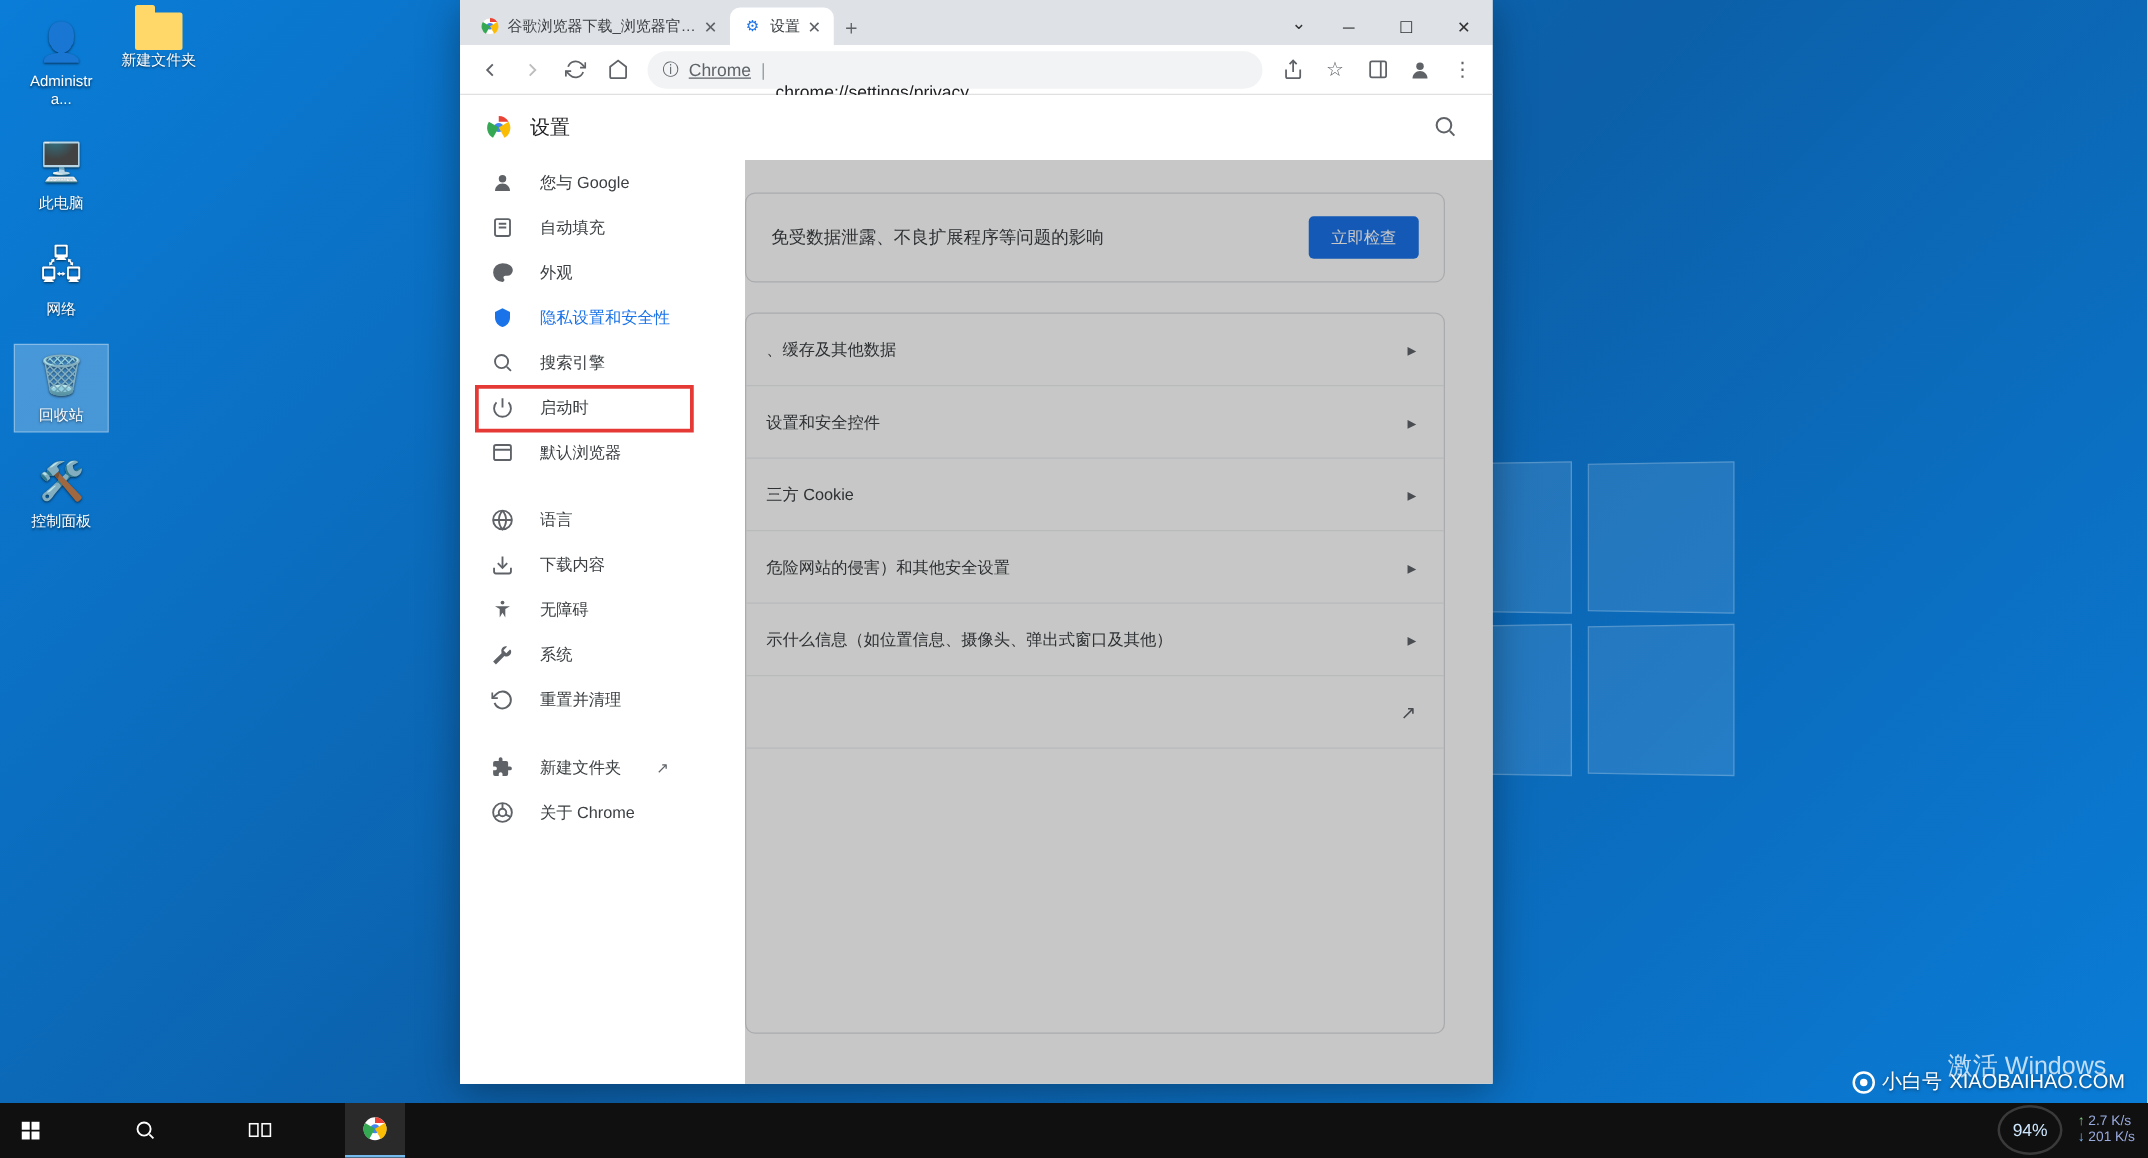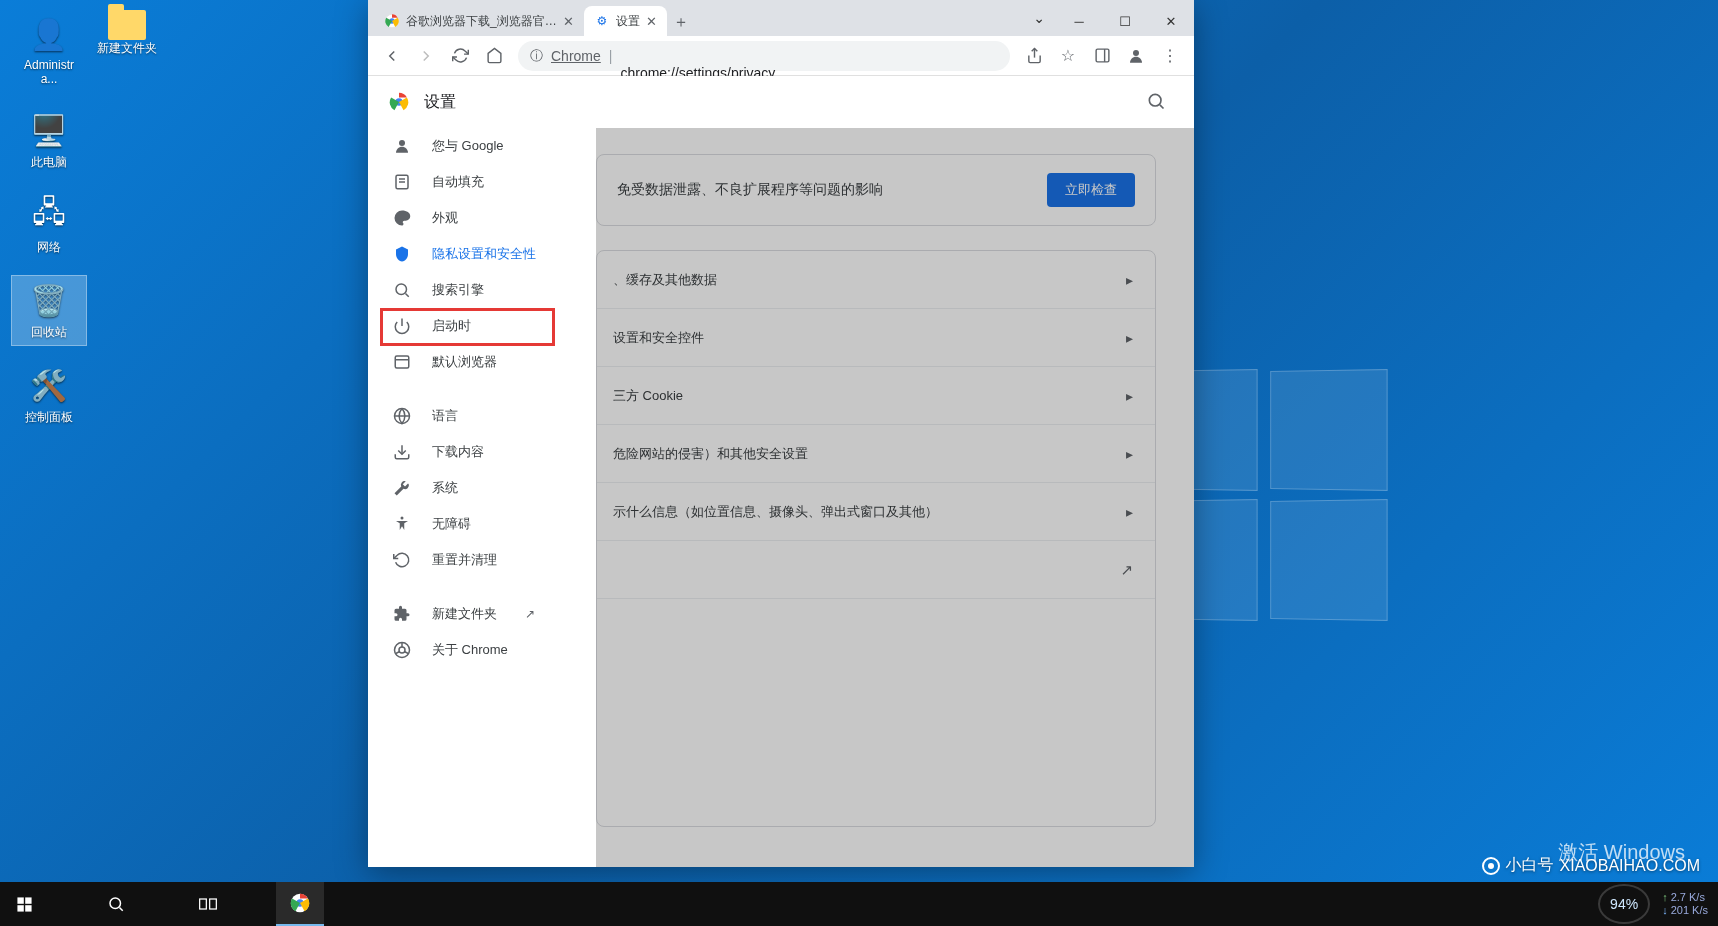--- a/index.html
+++ b/index.html
@@ -320,33 +320,33 @@
                 <path d="M21 15v4a2 2 0 0 1-2 2H5a2 2 0 0 1-2-2v-4"></path>
                 <polyline points="7 10 12 15 17 10"></polyline>
                 <line x1="12" y1="15" x2="12" y2="3"></line>
               </svg>
             </span>
             <span>下载内容</span>
           </div>
           <div class="nav-item">
             <span class="ni-icon">
               <svg width="18" height="18" viewBox="0 0 24 24" fill="currentColor">
-                <path d="M21 7a5 5 0 0 1-7 6L5 22l-3-3 9-9a5 5 0 0 1 6-7l-4 4 3 3 4-4z"></path>
-              </svg>
-            </span>
-            <span>系统</span>
-          </div>
-          <div class="nav-item">
-            <span class="ni-icon">
-              <svg width="18" height="18" viewBox="0 0 24 24" fill="currentColor">
                 <circle cx="12" cy="4" r="2"></circle>
                 <path d="M4 8h16l-5 3v9l-3-5-3 5v-9z"></path>
               </svg>
             </span>
             <span>无障碍</span>
+          </div>
+          <div class="nav-item">
+            <span class="ni-icon">
+              <svg width="18" height="18" viewBox="0 0 24 24" fill="currentColor">
+                <path d="M21 7a5 5 0 0 1-7 6L5 22l-3-3 9-9a5 5 0 0 1 6-7l-4 4 3 3 4-4z"></path>
+              </svg>
+            </span>
+            <span>系统</span>
           </div>
           <div class="nav-item">
             <span class="ni-icon">
               <svg width="18" height="18" viewBox="0 0 24 24" fill="none" stroke="currentColor" stroke-width="2">
                 <polyline points="1 4 1 10 7 10"></polyline>
                 <path d="M3.5 15a9 9 0 1 0 2.1-9.4L1 10"></path>
               </svg>
             </span>
             <span>重置并清理</span>
           </div>

